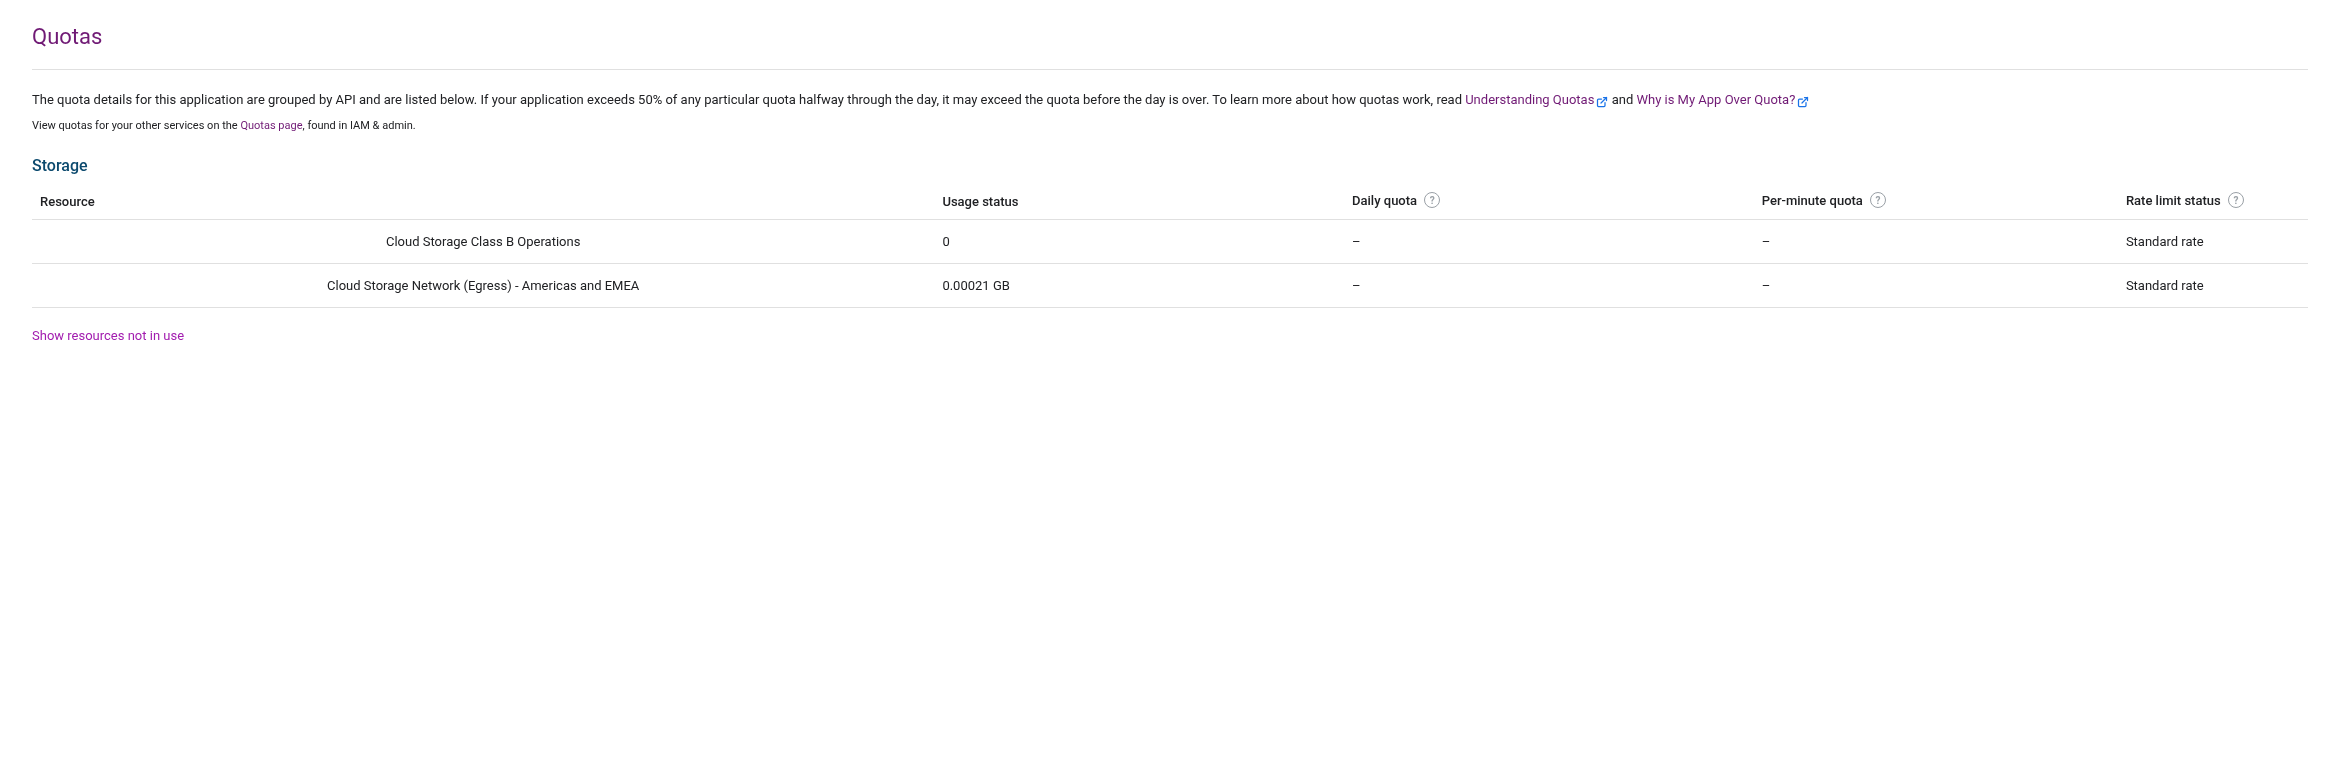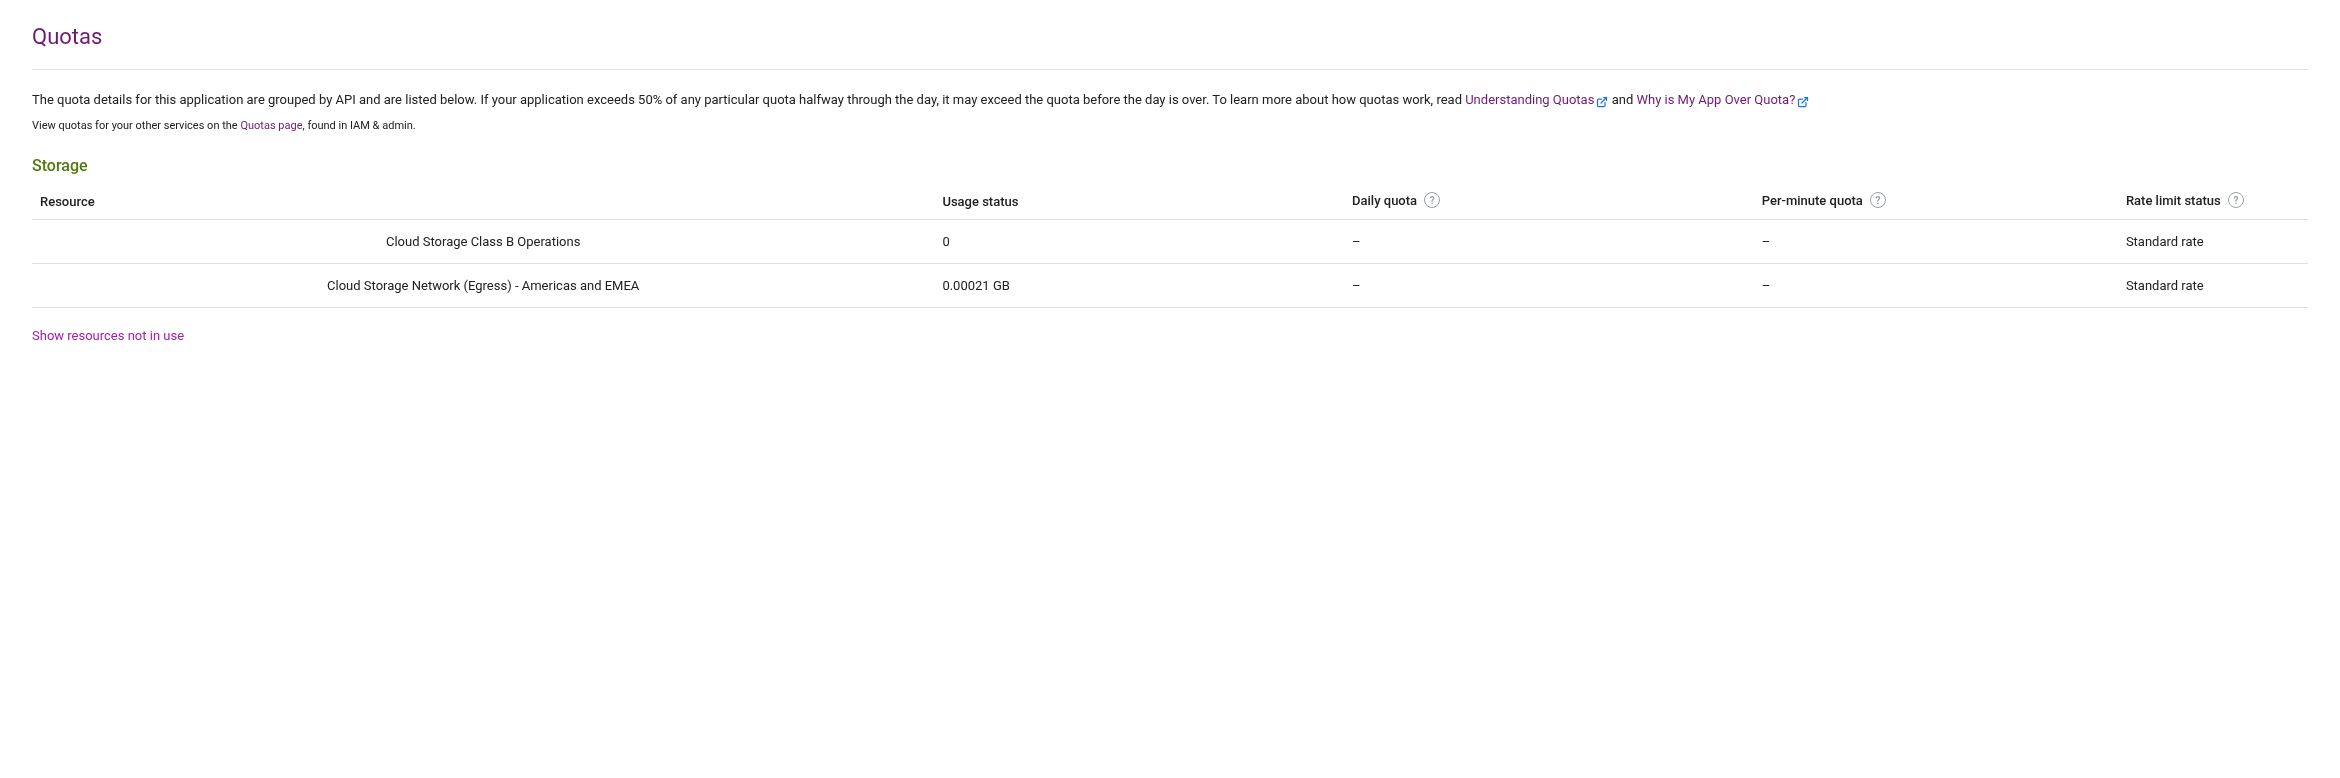--- a/index.html
+++ b/index.html
@@ -65,21 +65,21 @@
 
     .quota-link-line {
       font-size: 11px;
       color: #202124;
       margin-bottom: 24px;
     }
 
     .section-title {
       font-size: 16px;
       font-weight: 500;
-      color: #4d7c0f;
+      color: #0c4a6e;
       margin-bottom: 8px;
       margin-top: 8px;
     }
 
     .quota-table {
       width: 100%;
       border-collapse: collapse;
       font-size: 13px;
     }
 

